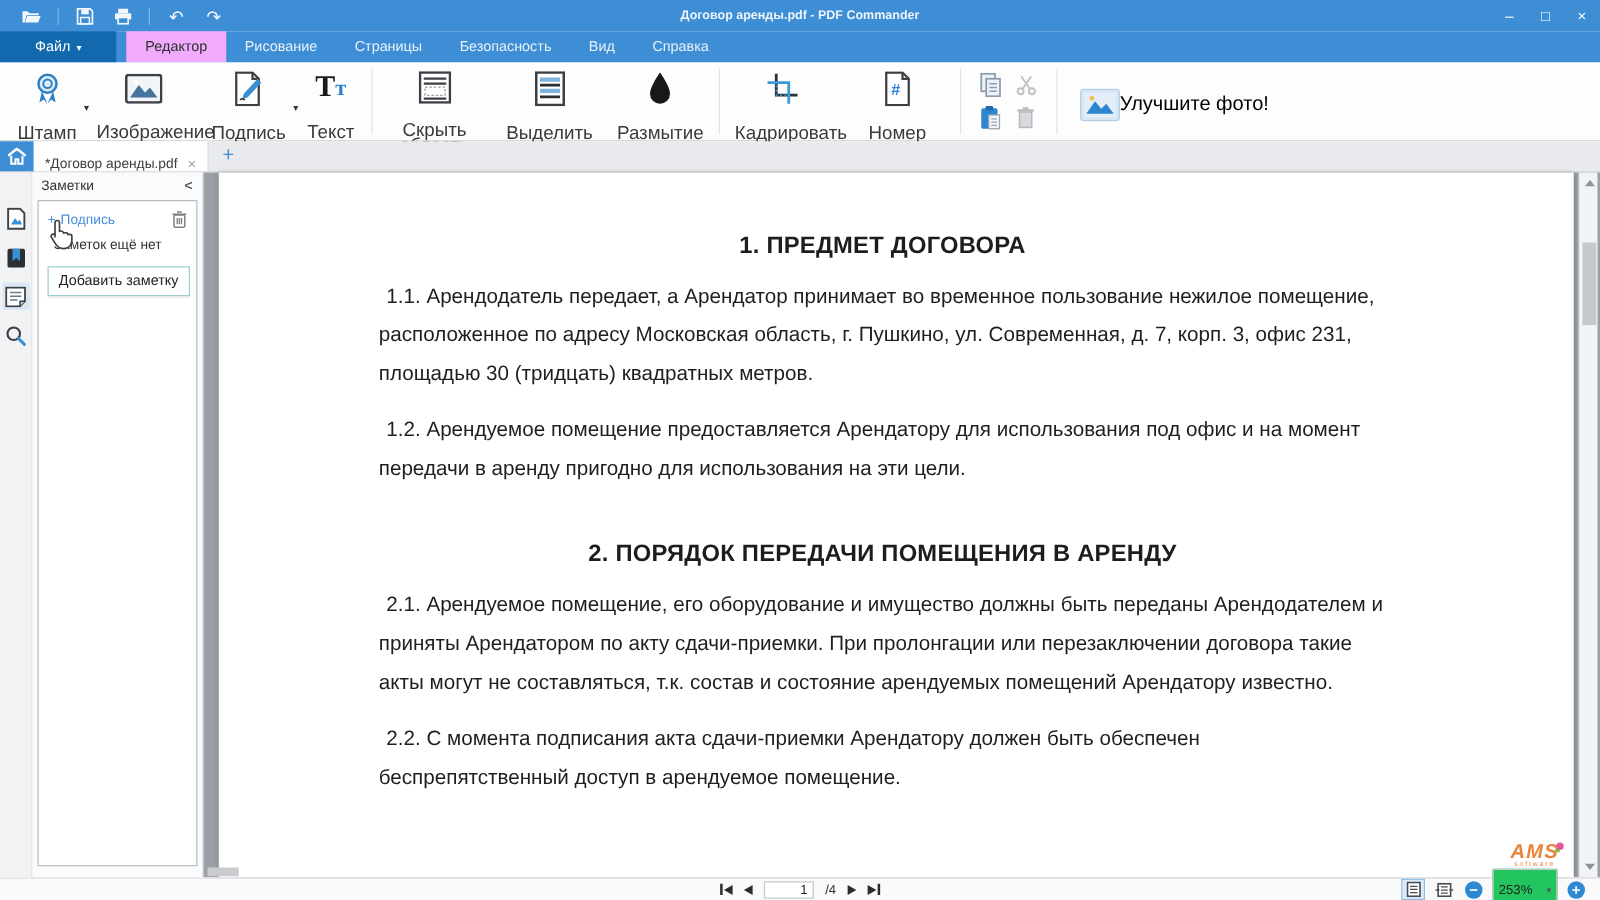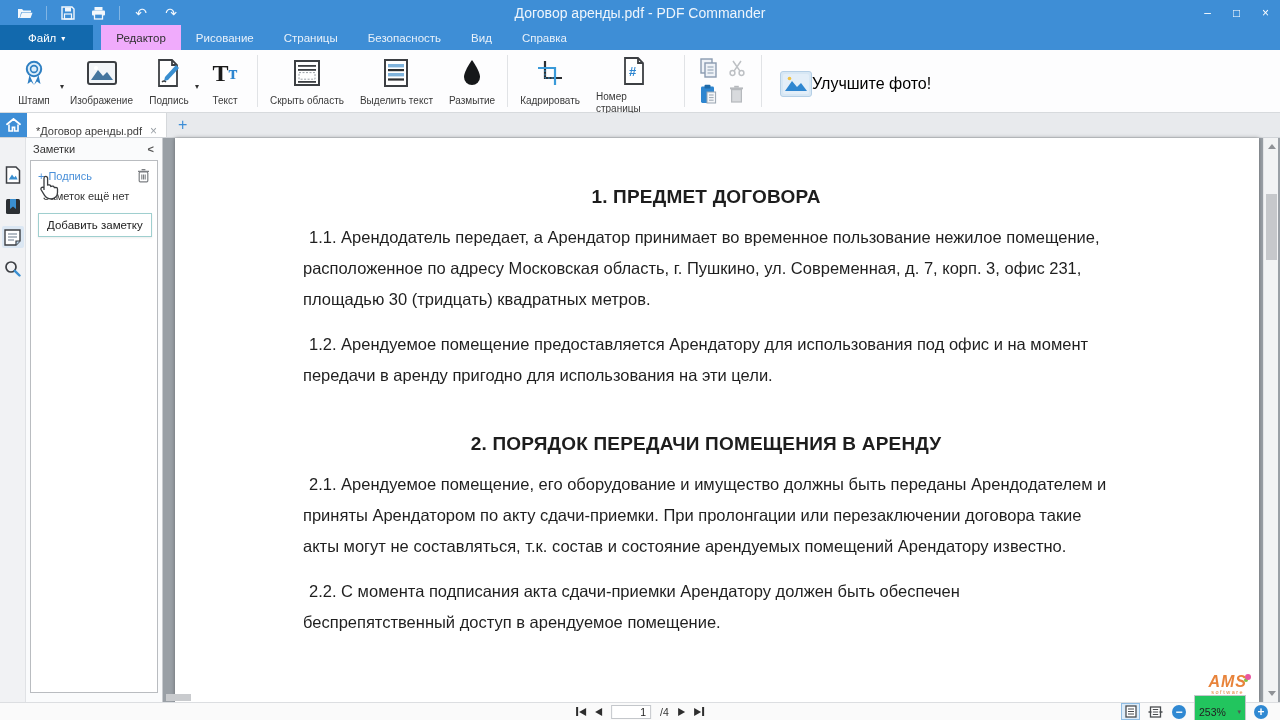--- a/index.html
+++ b/index.html
@@ -5,36 +5,36 @@
   * { margin:0; padding:0; box-sizing:border-box; }
   html,body { width:1280px; height:720px; overflow:hidden; font-family:"Liberation Sans", sans-serif; background:#fff; }
   .app { position:relative; width:1280px; height:720px; }
 
   
   .titlebar { position:absolute; top:0; left:0; right:0; height:25px; background:#3e8ed6; display:flex; align-items:center; color:#fff; }
   .tb-icons { display:flex; align-items:center; height:100%; padding-left:10px; }
   .tb-btn { width:30px; height:100%; display:flex; align-items:center; justify-content:center; cursor:default; }
   .tb-sep { width:1px; height:14px; background:rgba(255,255,255,.35); margin:0 6px; }
   .tb-glyph { font-size:14px; color:#f2f7fc; line-height:1; }
-  .tb-title { position:absolute; left:0; right:0; text-align:center; font-size:14px; color:#eef5fc; pointer-events:none; }
+  .tb-title { position:absolute; left:0; right:0; text-align:center; font-size:10px; color:#eef5fc; pointer-events:none;font-weight:bold; }
   .win-controls { position:absolute; right:0; top:0; height:25px; display:flex; }
   .win-btn { width:29px; height:100%; display:flex; align-items:center; justify-content:center; font-size:12px; color:#fff; }
 
   
   .menubar { position:absolute; top:25px; left:0; right:0; height:25px; background:#3e8ed6; display:flex; align-items:stretch; }
   .file-btn { background:#1269ad; color:#fff; font-size:11.5px; padding:0 28px; display:flex; align-items:center; gap:5px; }
   .file-btn .dd { font-size:8px; margin-top:1px; }
   .ribbon-tab { padding:0 15px; display:flex; align-items:center; font-size:11.5px; color:#e8f1fa; }
   .ribbon-tab.active { background:#f0abfc; color:#2f2f2f; margin-left:8px; }
 
   
   .toolbar { position:absolute; top:50px; left:0; right:0; height:63px; background:#fdfdfe; border-bottom:1px solid #d7dadd; display:flex; align-items:stretch; padding-left:6px; }
   .tool { display:flex; flex-direction:column; align-items:center; justify-content:flex-start; padding:7px 8px 0 8px; position:relative; min-width:56px; }
   .tool .ticon { height:32px; display:flex; align-items:center; justify-content:center; }
-  .tool .tlabel { font-size:10px; color:#3a3a3a; line-height:12px; margin-top:6px; max-width:76px; }
+  .tool .tlabel { font-size:15px; color:#3a3a3a; text-align:center; line-height:12px; margin-top:16px; max-width:76px; }
   .tool .dd-arrow { position:absolute; right:-2px; top:32px; font-size:8px; color:#333; }
   .vsep { width:1px; background:#e1e3e6; margin:5px 4px; }
   .mini-grid { display:grid; grid-template-columns:28px 28px; grid-template-rows:26px 26px; align-items:center; justify-items:center; padding-top:7px; margin:0 6px; }
   .improve-btn { display:flex; flex-direction:row; align-items:center; padding:6px 14px 0 14px; }
   .improve-tile { width:32px; height:26px; background:#d7e7f4; border:1px solid #b5cfe6; border-radius:3px; display:flex; align-items:center; justify-content:center; }
 
   
   .tabbar { position:absolute; top:113px; left:0; right:0; height:25px; background:#e8eaed; border-bottom:1px solid #d0d3d7; display:flex; align-items:stretch; }
   .home-btn { width:27px; background:#3e8ed6; display:flex; align-items:center; justify-content:center; }
   .doc-tab { background:#fff; border-right:1px solid #d5d8db; display:flex; align-items:flex-end; gap:8px; padding:0 9px; font-size:11px; color:#3d3d3d; }

